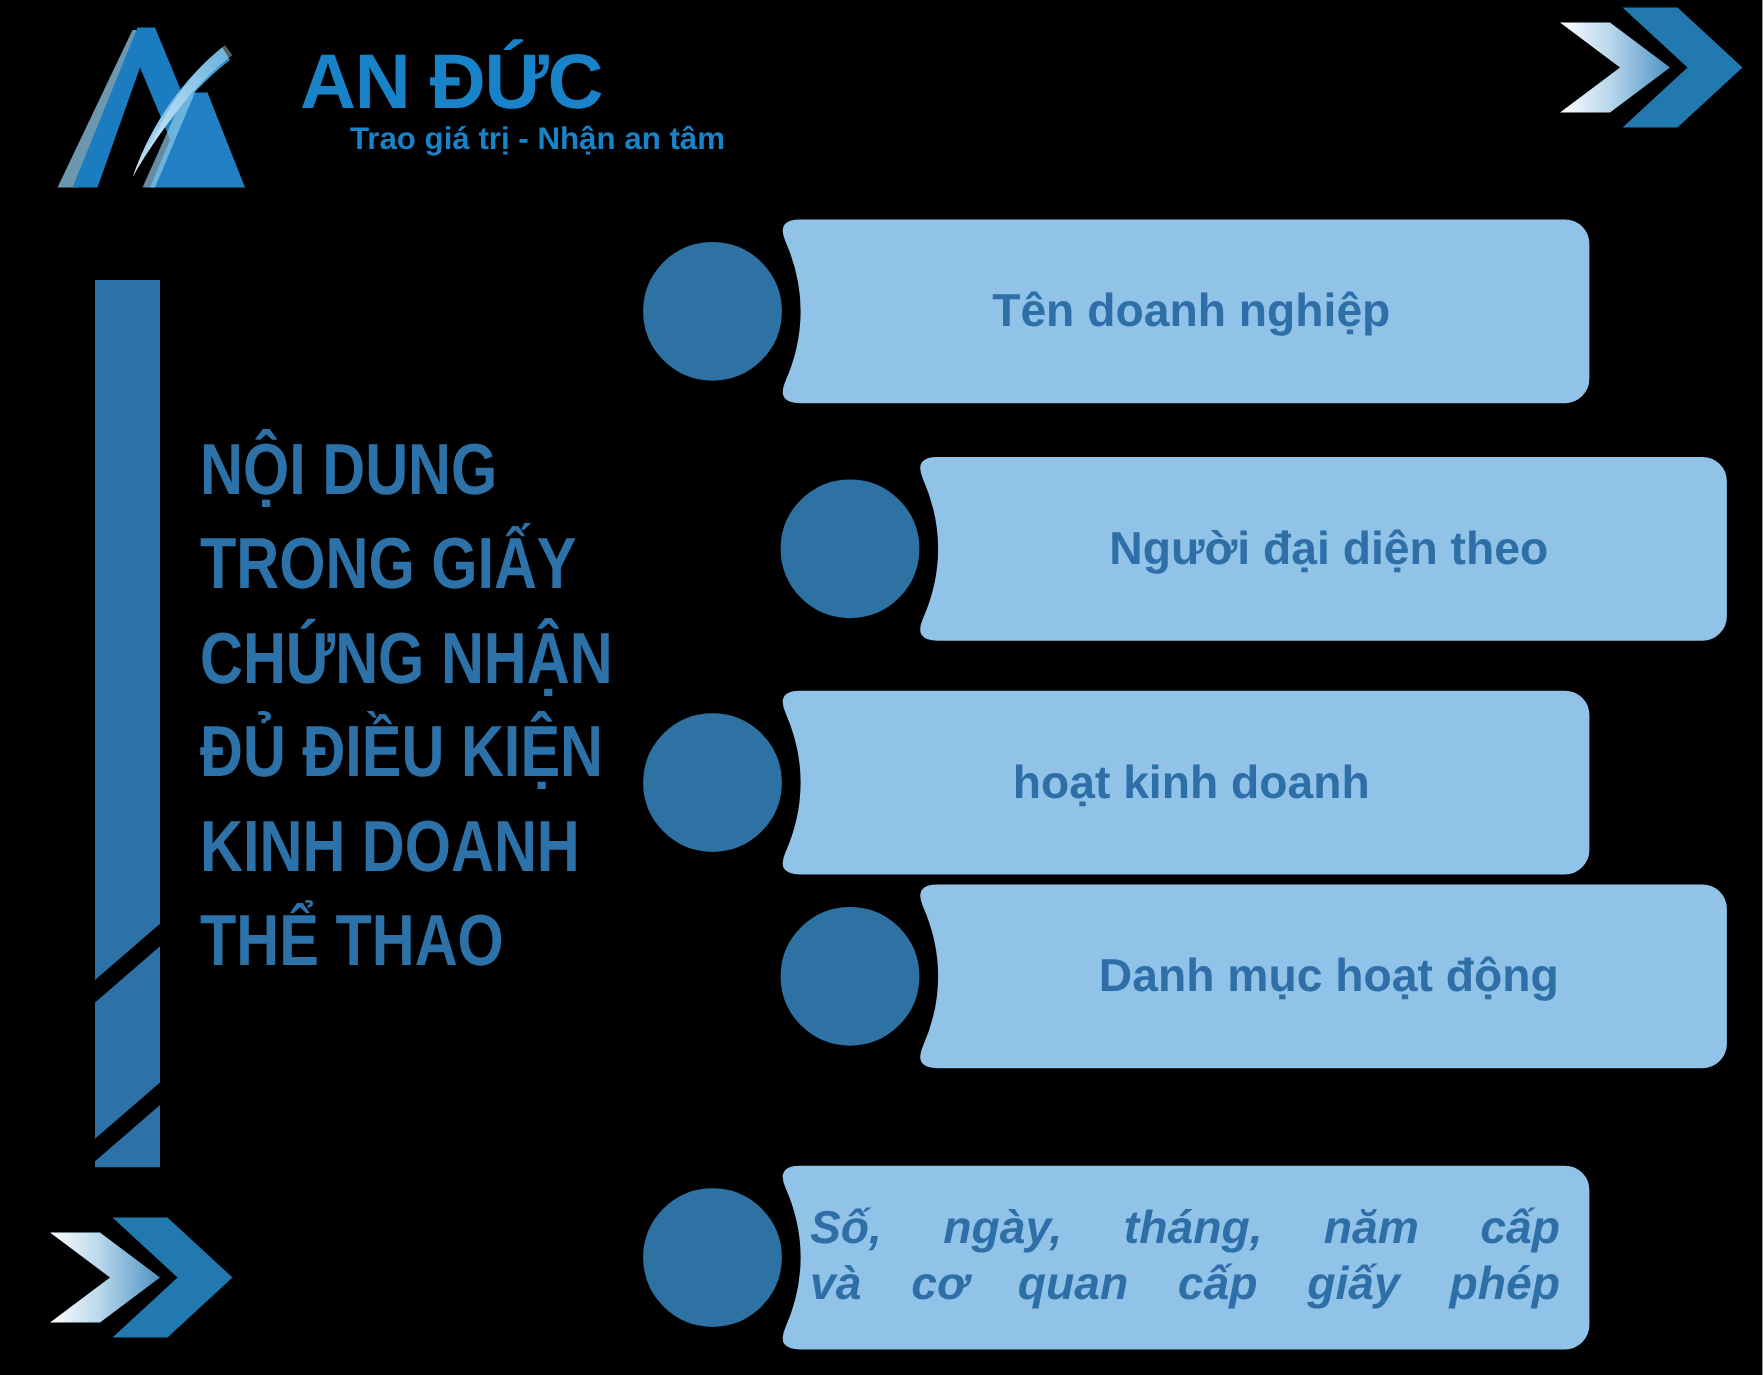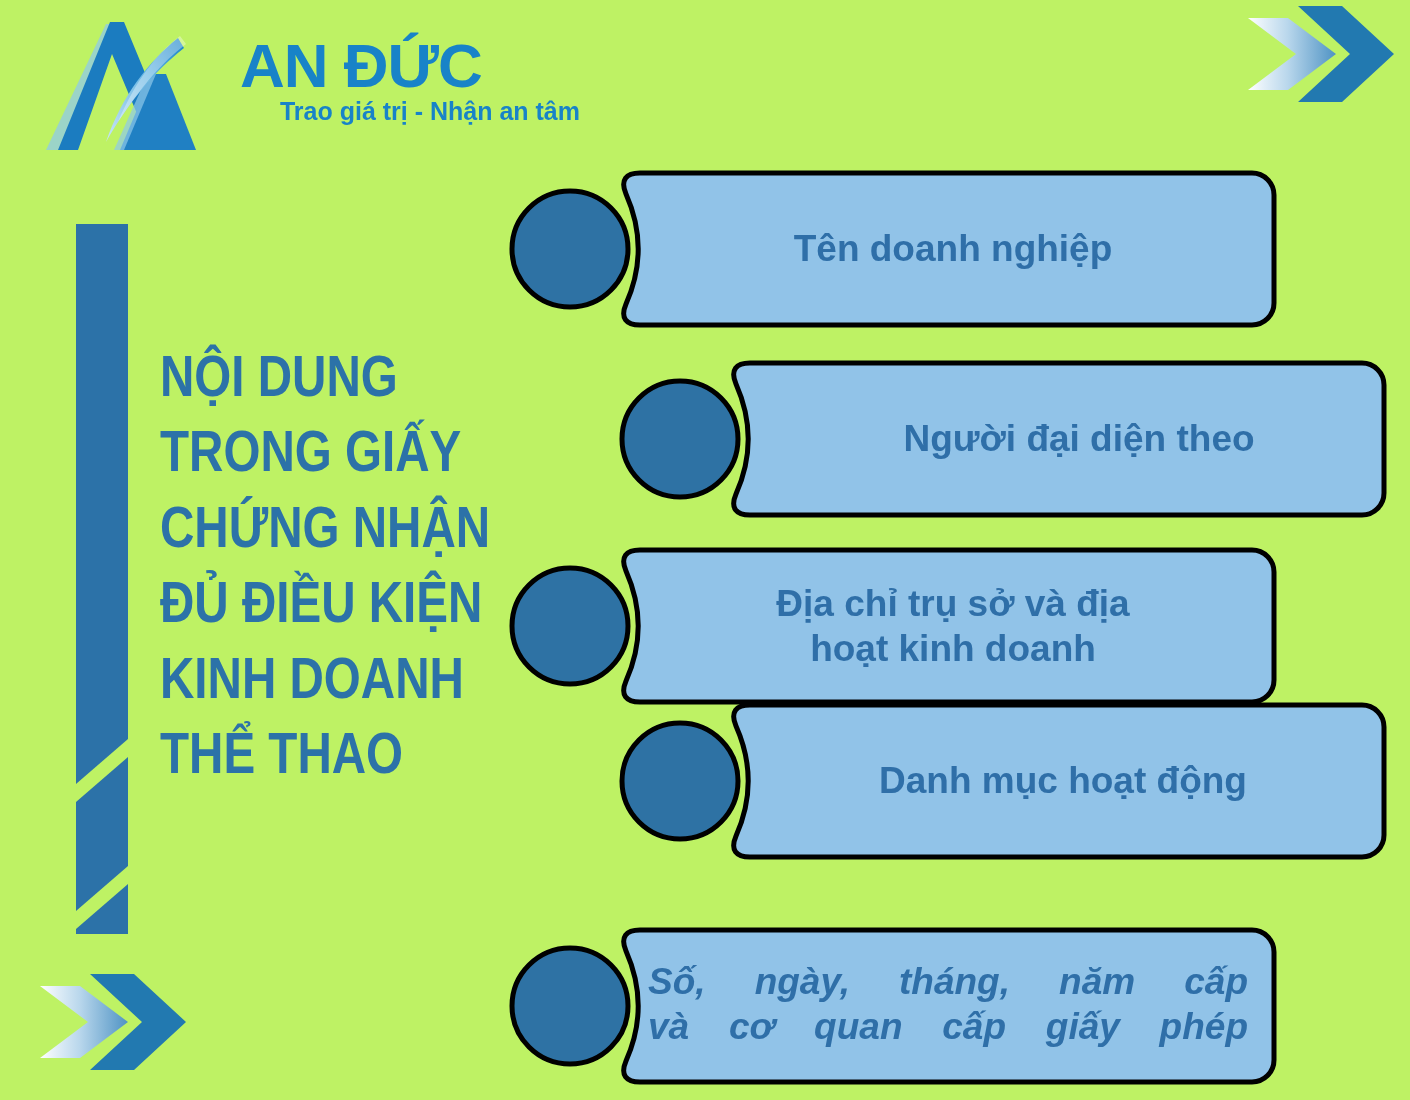--- a/index.html
+++ b/index.html
@@ -8,21 +8,21 @@
     padding: 0;
     background: #ffffff;
   }
   body {
     font-family: "Liberation Sans", sans-serif;
   }
   #canvas {
     position: relative;
     width: 1410px;
     height: 1100px;
-    background: #bef264;
+    background: #000000;
     overflow: hidden;
   }
 
   
   .logo-wrap {
     position: absolute;
     left: 44px;
     top: 18px;
     width: 520px;
     height: 140px;
@@ -231,40 +231,39 @@
         <path d="M132 5
                  H744 A22 22 0 0 1 766 27
                  V135 A22 22 0 0 1 744 157
                  H132
                  C 118 157, 112 150, 118 136
                  C 134 100, 134 62, 118 26
                  C 112 12, 118 5, 132 5 Z" fill="#91c3e8" stroke="#000000" stroke-width="5" stroke-linejoin="round"></path>
         <circle cx="62" cy="81" r="58" fill="#2e72a4" stroke="#000000" stroke-width="5"></circle>
       </svg>
     </div>
-    <div class="row-text" style="left:156px; top:0; width:610px; height:162px; flex-direction:column;">
+    <div class="row-text" style="left:140px; top:0; width:610px; height:162px; flex-direction:column;">
       <span>Người đại diện theo</span>
     </div>
   </div>
 
   <div class="row" style="left:508px; top:545px; width:770px; height:162px;">
     <div class="box-svg">
       <svg width="770" height="162" viewBox="0 0 770 162" xmlns="http://www.w3.org/2000/svg">
         <path d="M132 5
                  H744 A22 22 0 0 1 766 27
                  V135 A22 22 0 0 1 744 157
                  H132
                  C 118 157, 112 150, 118 136
                  C 134 100, 134 62, 118 26
                  C 112 12, 118 5, 132 5 Z" fill="#91c3e8" stroke="#000000" stroke-width="5" stroke-linejoin="round"></path>
         <circle cx="62" cy="81" r="58" fill="#2e72a4" stroke="#000000" stroke-width="5"></circle>
       </svg>
     </div>
     <div class="row-text" style="left:140px; top:0; width:610px; height:162px; flex-direction:column;">
-      <span>Địa chỉ trụ sở và địa</span>
       <span>hoạt kinh doanh</span>
     </div>
   </div>
 
   <div class="row" style="left:618px; top:700px; width:770px; height:162px;">
     <div class="box-svg">
       <svg width="770" height="162" viewBox="0 0 770 162" xmlns="http://www.w3.org/2000/svg">
         <path d="M132 5
                  H744 A22 22 0 0 1 766 27
                  V135 A22 22 0 0 1 744 157

